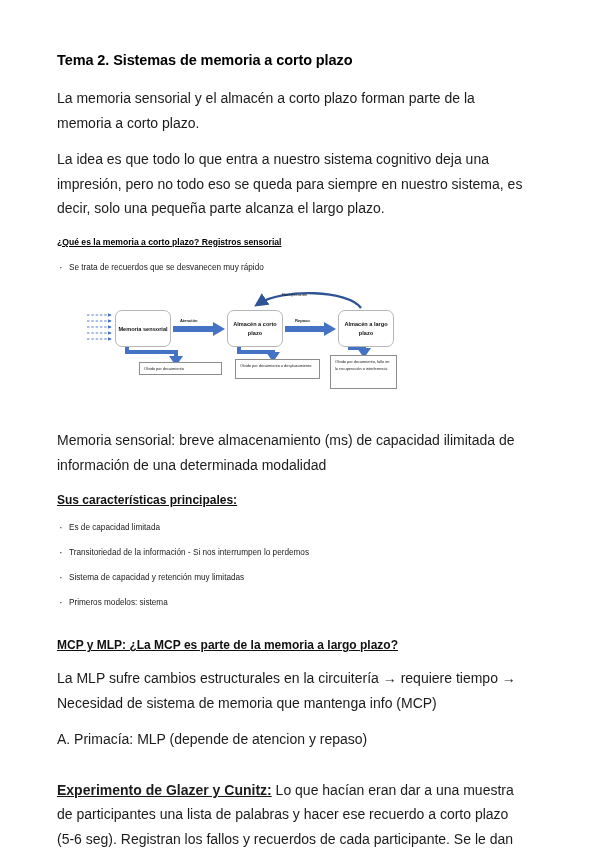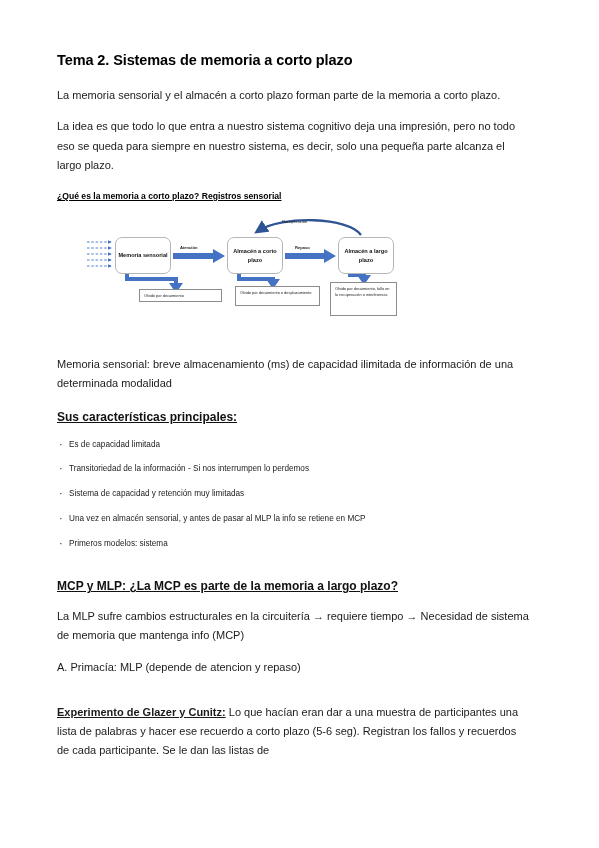--- a/index.html
+++ b/index.html
@@ -23,21 +23,21 @@
     padding: 52px 40px 0 57px;
   }
   .doc-title {
     font-size: 14.5px;
     font-weight: bold;
     letter-spacing: -0.1px;
     margin: 0 0 18px 0;
     color: #000;
   }
   p.para {
-    font-size: 11px;
+    font-size: 14px;
     line-height: 1.75;
     margin: 0 0 12px 0;
     color: #1b1b1b;
     max-width: 472px;
   }
   .heading-ul {
     font-size: 8.6px;
     font-weight: bold;
     text-decoration: underline;
     margin: 16px 0 14px 0;
@@ -134,20 +134,21 @@
 <div class="page">
 
   <h1 class="doc-title">Tema 2. Sistemas de memoria a corto plazo</h1>
 
   <p class="para">La memoria sensorial y el almacén a corto plazo forman parte de la memoria a corto plazo.</p>
   <p class="para">La idea es que todo lo que entra a nuestro sistema cognitivo deja una impresión, pero no todo eso se queda para siempre en nuestro sistema, es decir, solo una pequeña parte alcanza el largo plazo.</p>
 
   <div class="heading-ul">¿Qué es la memoria a corto plazo? Registros sensorial</div>
 
   <ul class="bullets">
+    <li>Se trata de recuerdos que se desvanecen muy rápido</li>
   </ul>
 
   <div class="diagram">
 
     <svg width="380" height="120" viewBox="0 0 380 120">
       <defs>
         <marker id="ah" markerWidth="5" markerHeight="5" refX="3.6" refY="2.2" orient="auto">
           <path d="M0,0 L4.4,2.2 L0,4.4 z" fill="#4472c4"></path>
         </marker>
         <marker id="ahc" markerWidth="7" markerHeight="7" refX="4" refY="3" orient="auto">
@@ -192,21 +193,20 @@
   <p class="para" style="margin-bottom:16px;">
     <span class="inline-bold">Memoria sensorial:</span><span> breve almacenamiento (ms) de capacidad ilimitada de información de una determinada modalidad</span>
   </p>
 
   <div class="heading-plain-ul">Sus características principales:</div>
 
   <ul class="bullets">
     <li>Es de capacidad limitada</li>
     <li>Transitoriedad de la información - Si nos interrumpen lo perdemos</li>
     <li>Sistema de capacidad y retención muy limitadas</li>
-    <li>Una vez en almacén sensorial, y antes de pasar al MLP la info se retiene en MCP</li>
     <li> Primeros modelos: sistema</li>
   </ul>
 
   <div class="heading-plain-ul" style="margin-top:28px;">MCP y MLP: ¿La MCP es parte de la memoria a largo plazo?</div>
 
   <p class="para">La MLP sufre cambios estructurales en la circuitería → requiere tiempo → Necesidad de sistema de memoria que mantenga info (MCP)</p>
   <p class="para">A. Primacía: MLP (depende de atencion y repaso)</p>
 
   <p class="para" style="margin-top:26px;">
     <span class="lead-bold-ul">Experimento de Glazer y Cunitz:</span><span> Lo que hacían eran dar a una muestra de participantes una lista de palabras y hacer ese recuerdo a corto plazo (5-6 seg). Registran los fallos y recuerdos de cada participante. Se le dan las listas de</span>

